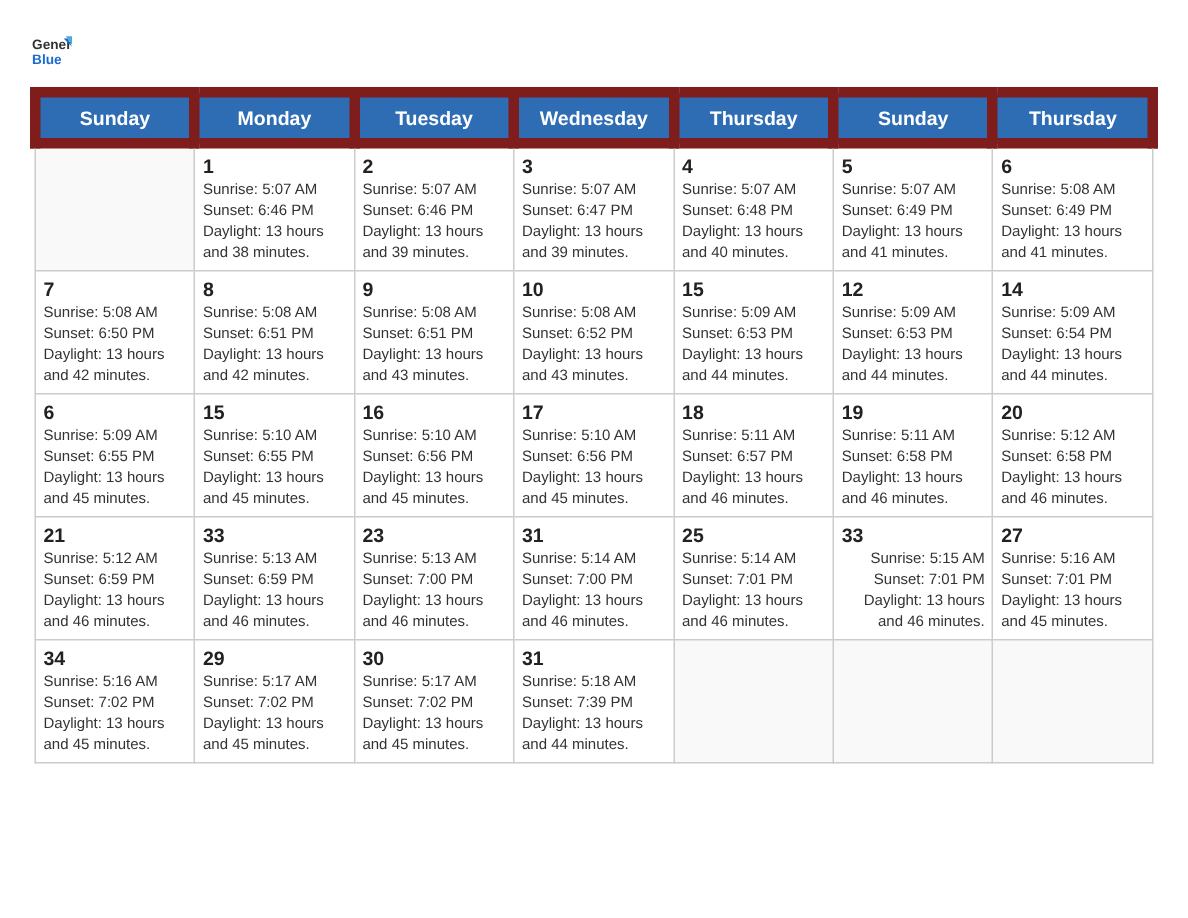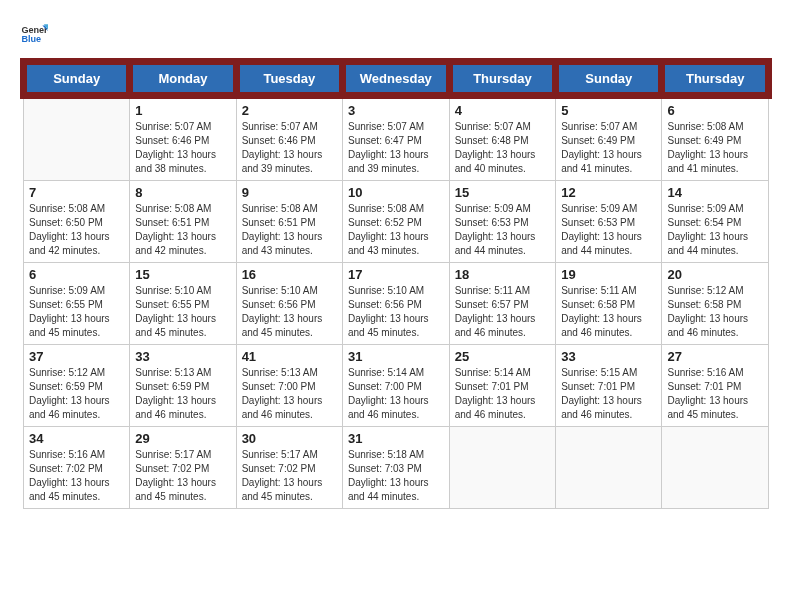--- a/index.html
+++ b/index.html
@@ -248,35 +248,35 @@
         <td>
           <span class="day-number">20</span>
           <div class="day-info" style="white-space: pre-line;">Sunrise: 5:12 AM
 Sunset: 6:58 PM
 Daylight: 13 hours
 and 46 minutes.</div>
         </td>
       </tr>
       <tr>
         <td>
-          <span class="day-number">37</span>
+          <span class="day-number">21</span>
           <div class="day-info" style="white-space: pre-line;">Sunrise: 5:12 AM
 Sunset: 6:59 PM
 Daylight: 13 hours
 and 46 minutes.</div>
         </td>
         <td>
           <span class="day-number">33</span>
           <div class="day-info" style="white-space: pre-line;">Sunrise: 5:13 AM
 Sunset: 6:59 PM
 Daylight: 13 hours
 and 46 minutes.</div>
         </td>
         <td>
-          <span class="day-number">41</span>
+          <span class="day-number">23</span>
           <div class="day-info" style="white-space: pre-line;">Sunrise: 5:13 AM
 Sunset: 7:00 PM
 Daylight: 13 hours
 and 46 minutes.</div>
         </td>
         <td>
           <span class="day-number">31</span>
           <div class="day-info" style="white-space: pre-line;">Sunrise: 5:14 AM
 Sunset: 7:00 PM
 Daylight: 13 hours
@@ -284,21 +284,21 @@
         </td>
         <td>
           <span class="day-number">25</span>
           <div class="day-info" style="white-space: pre-line;">Sunrise: 5:14 AM
 Sunset: 7:01 PM
 Daylight: 13 hours
 and 46 minutes.</div>
         </td>
         <td>
           <span class="day-number">33</span>
-          <div class="day-info" style="white-space: pre-line;">Sunrise: 5:15 AM
+          <div class="day-info" style="white-space: pre-line; text-align: right;">Sunrise: 5:15 AM
 Sunset: 7:01 PM
 Daylight: 13 hours
 and 46 minutes.</div>
         </td>
         <td>
           <span class="day-number">27</span>
           <div class="day-info" style="white-space: pre-line;">Sunrise: 5:16 AM
 Sunset: 7:01 PM
 Daylight: 13 hours
 and 45 minutes.</div>
@@ -322,21 +322,21 @@
         <td>
           <span class="day-number">30</span>
           <div class="day-info" style="white-space: pre-line;">Sunrise: 5:17 AM
 Sunset: 7:02 PM
 Daylight: 13 hours
 and 45 minutes.</div>
         </td>
         <td>
           <span class="day-number">31</span>
           <div class="day-info" style="white-space: pre-line;">Sunrise: 5:18 AM
-Sunset: 7:03 PM
+Sunset: 7:39 PM
 Daylight: 13 hours
 and 44 minutes.</div>
         </td>
         <td class="empty-cell"></td>
         <td class="empty-cell"></td>
         <td class="empty-cell"></td>
       </tr>
     </tbody>
 </table>
 

